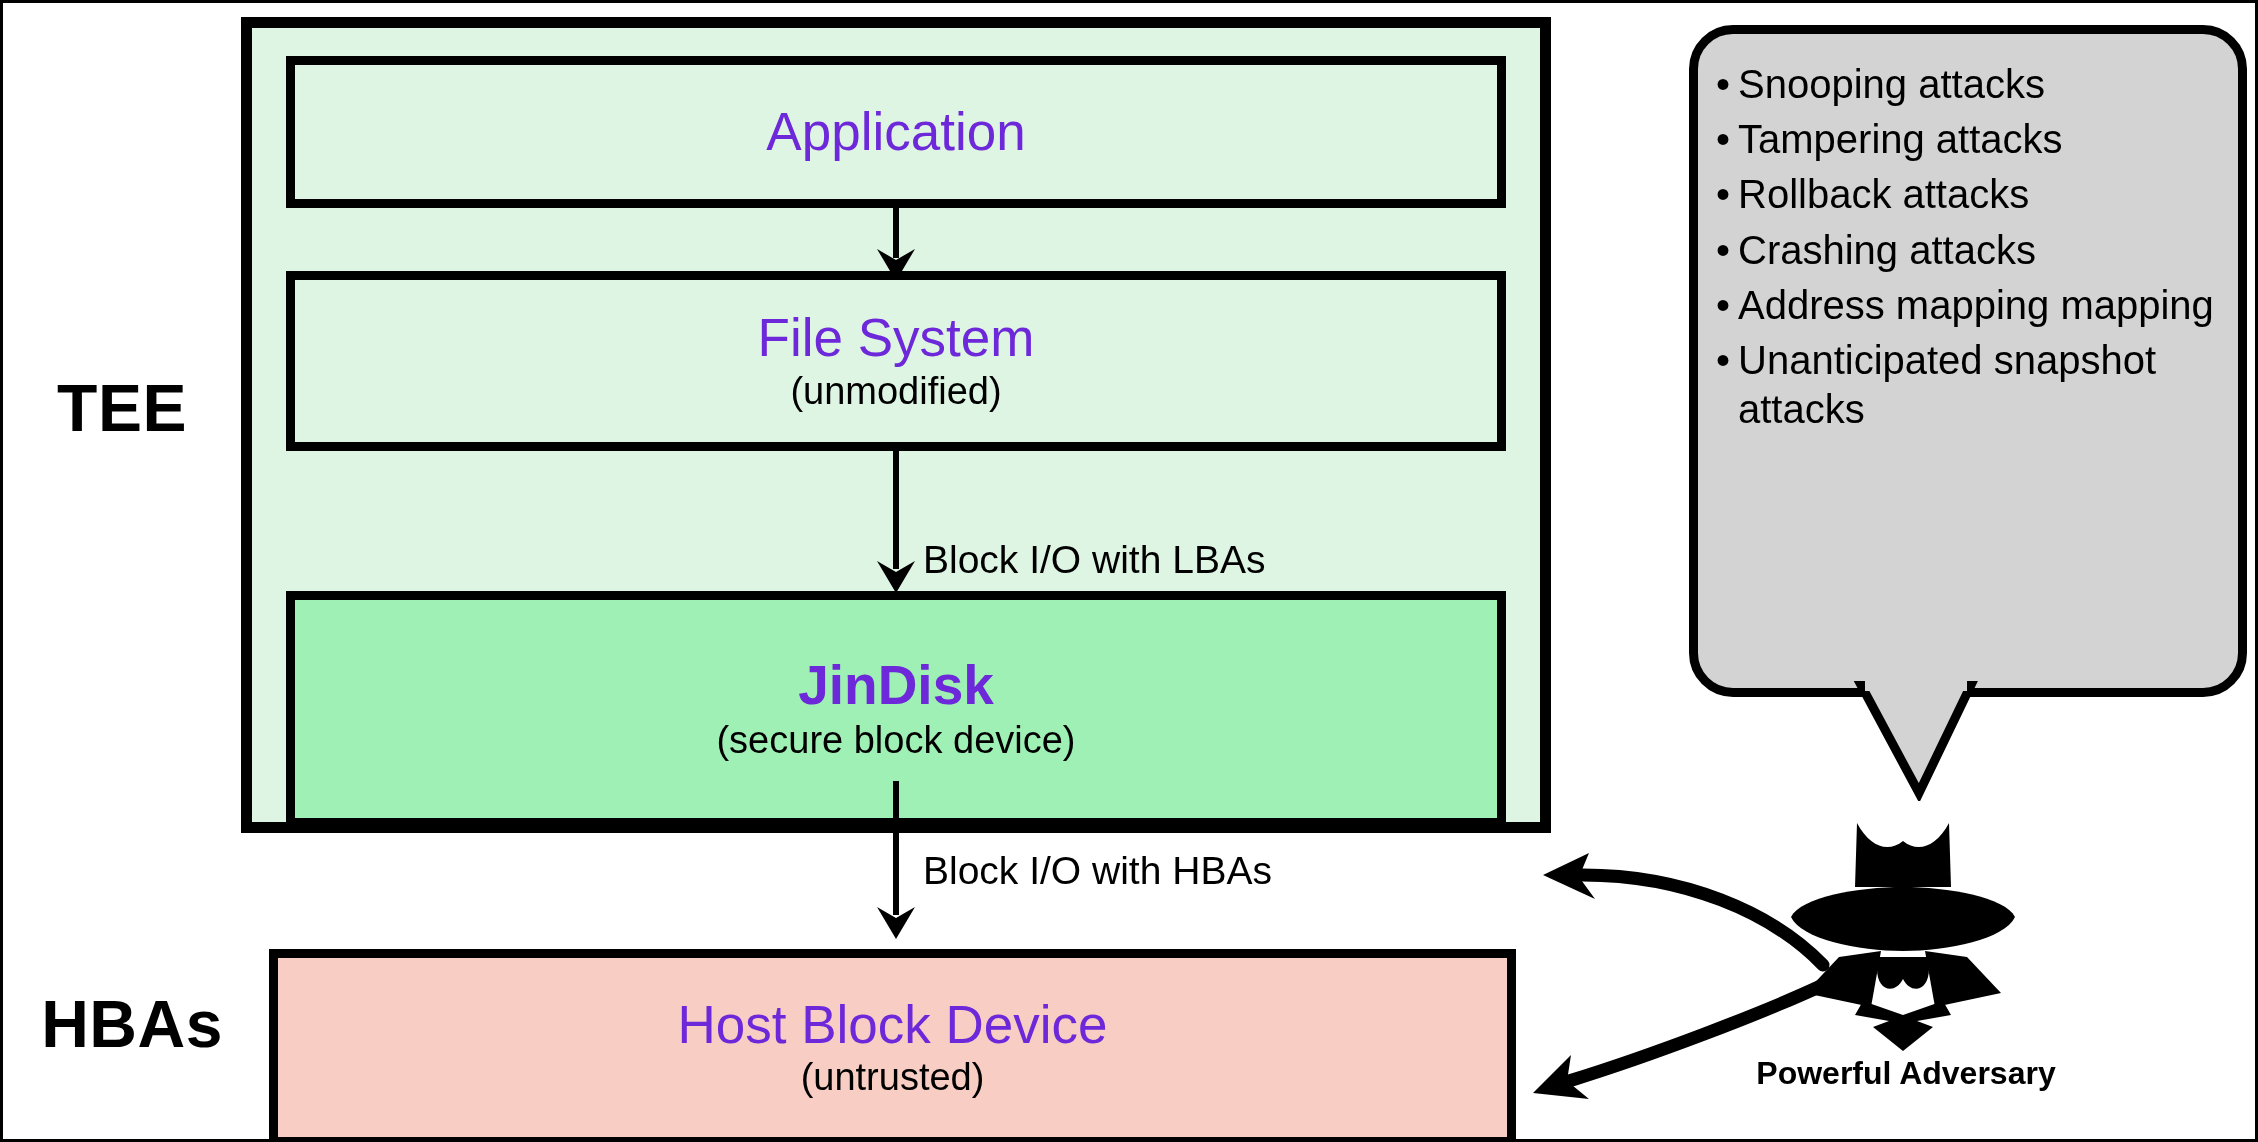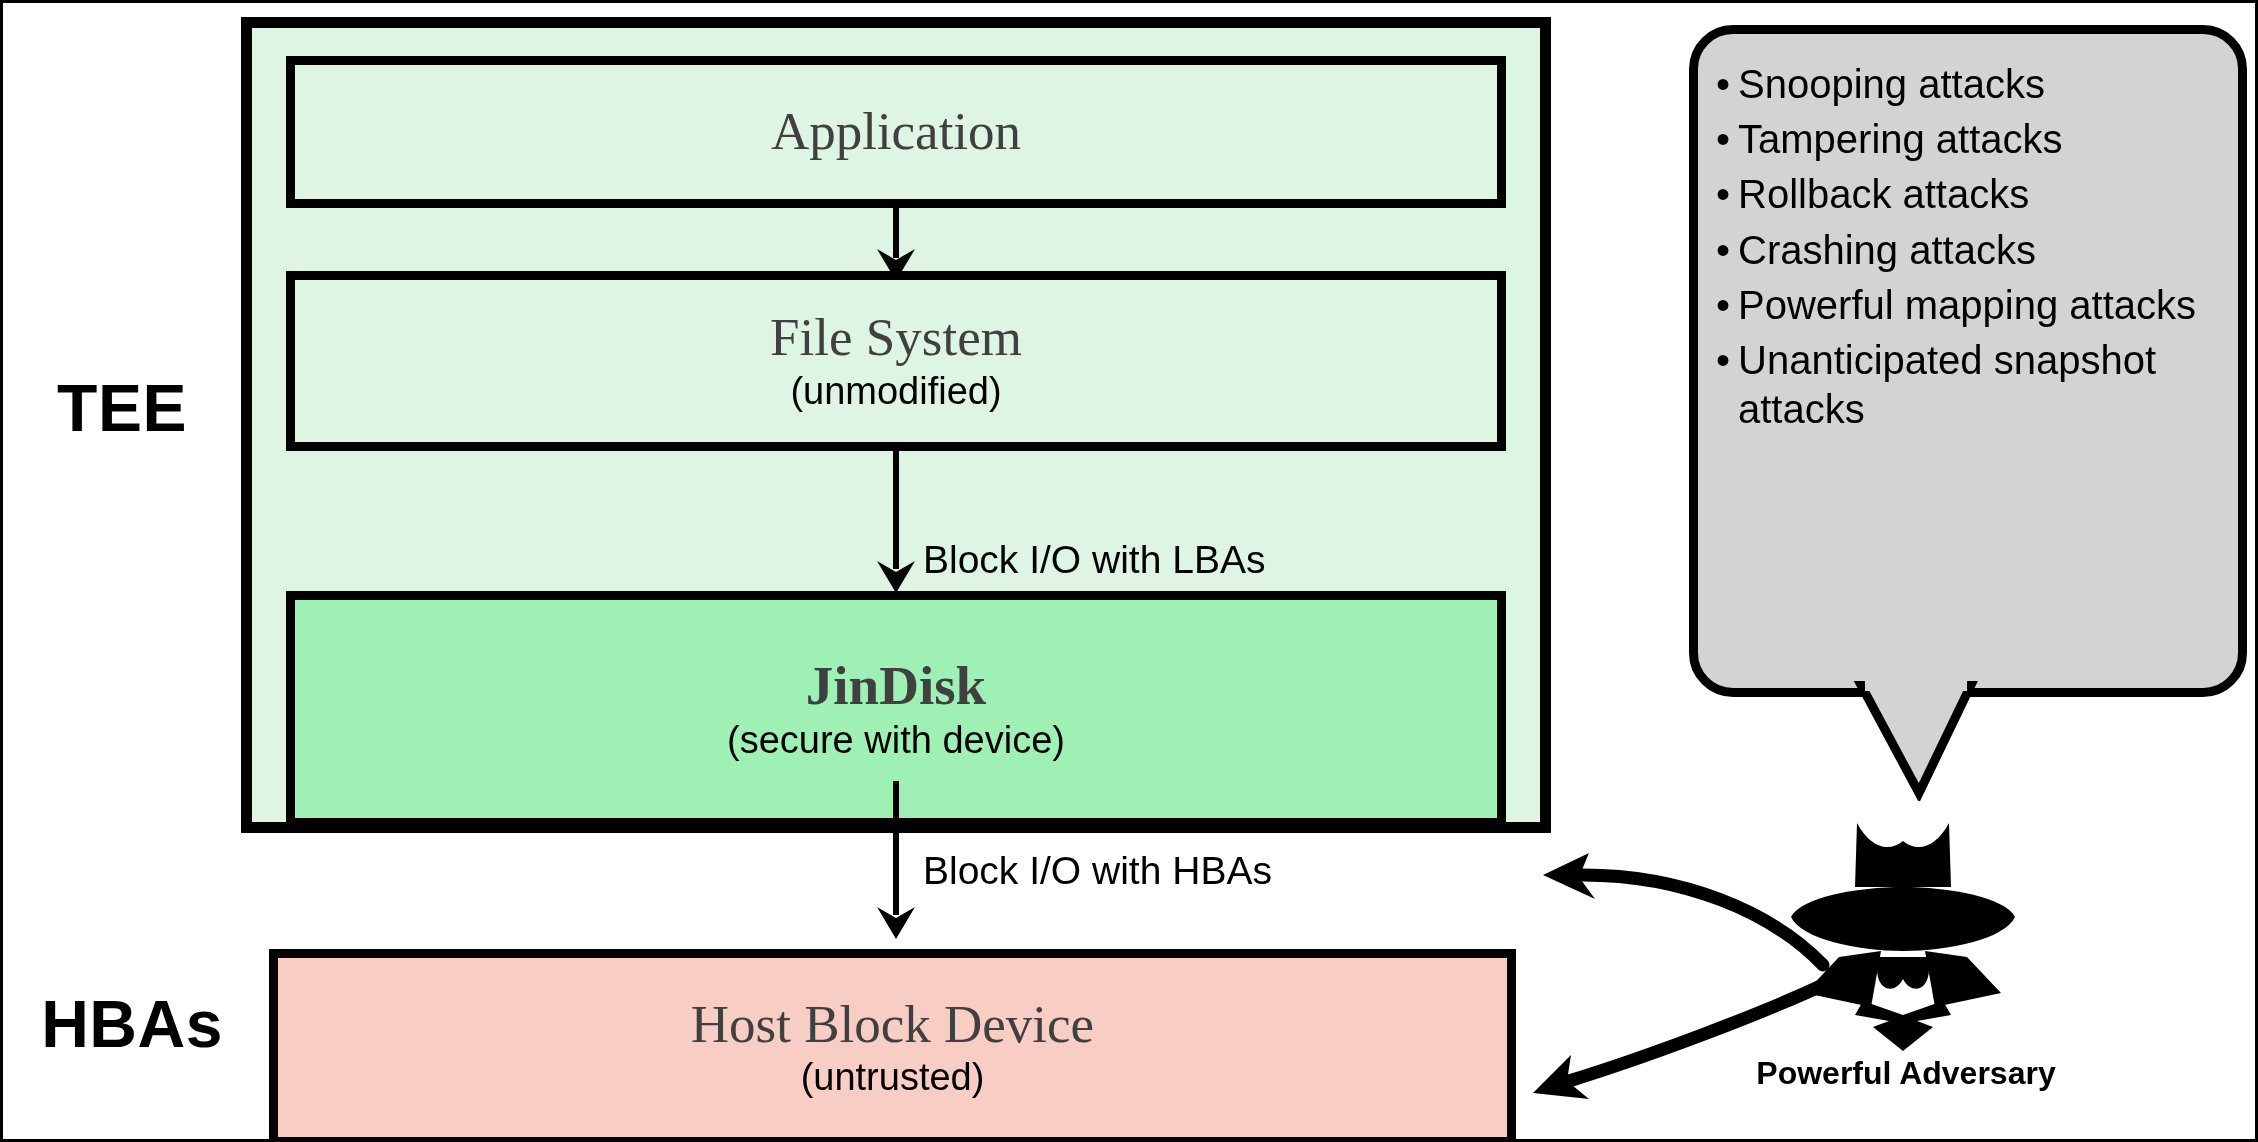--- a/index.html
+++ b/index.html
@@ -30,21 +30,21 @@
   }
 
   
   .comp-box{
     border:9px solid #000;
     display:flex;flex-direction:column;
     align-items:center;justify-content:center;
     text-align:center;
     line-height:1.05;
   }
-  .comp-title{font-size:53px;color:#404040;font-family:Liberation Serif, serif;}
+  .comp-title{font-size:53px;color:#6d28d9;}
   .comp-title.bold{font-weight:bold;font-size:55px;}
   .comp-sub{font-size:38px;color:#000;margin-top:6px;}
 
   .box-app{left:283px;top:53px;width:1220px;height:152px;background:#dff5e4;}
   .box-fs{left:283px;top:268px;width:1220px;height:180px;background:#dff5e4;}
   .box-jd{left:283px;top:588px;width:1220px;height:236px;background:#9ff0b4;}
   .box-host{left:266px;top:922px;width:1247px;height:197px;background:#f8cdc3;margin-top:24px;}
 
   
   .vline{background:#000;width:6px;}
@@ -104,21 +104,21 @@
   </div>
 
   <div class="abs vline" style="left:890px;top:448px;height:118px;"></div>
   <svg class="abs" style="left:868px;top:556px;width:50px;height:34px;" viewBox="0 0 50 34">
     <polygon points="25,34 6,2 25,13 44,2" fill="#000"></polygon>
   </svg>
   <div class="abs arrow-label" style="left:920px;top:495px;margin-top:40px;">Block I/O with LBAs</div>
 
   <div class="abs comp-box box-jd">
     <div class="comp-title bold">JinDisk</div>
-    <div class="comp-sub">(secure with device)</div>
+    <div class="comp-sub">(secure block device)</div>
   </div>
 
   <div class="abs vline" style="left:890px;top:778px;height:134px;"></div>
   <svg class="abs" style="left:868px;top:902px;width:50px;height:34px;" viewBox="0 0 50 34">
     <polygon points="25,34 6,2 25,13 44,2" fill="#000"></polygon>
   </svg>
   <div class="abs arrow-label" style="left:920px;top:846px;">Block I/O with HBAs</div>
 
   <div class="abs comp-box box-host">
     <div class="comp-title">Host Block Device</div>
@@ -138,21 +138,21 @@
       <li>
         <span class="bul">•</span>
         <span class="txt">Rollback attacks</span>
       </li>
       <li>
         <span class="bul">•</span>
         <span class="txt">Crashing attacks</span>
       </li>
       <li>
         <span class="bul">•</span>
-        <span class="txt">Powerful mapping attacks</span>
+        <span class="txt">Address mapping mapping</span>
       </li>
       <li>
         <span class="bul">•</span>
         <span class="txt">Unanticipated snapshot attacks</span>
       </li>
     </ul>
   </div>
 
   <svg class="abs" style="left:1838px;top:678px;width:150px;height:120px;" viewBox="0 0 150 120">
     <polygon points="20,4 130,4 78,112" fill="#d3d3d3" stroke="#000" stroke-width="9" stroke-linejoin="miter"></polygon>

